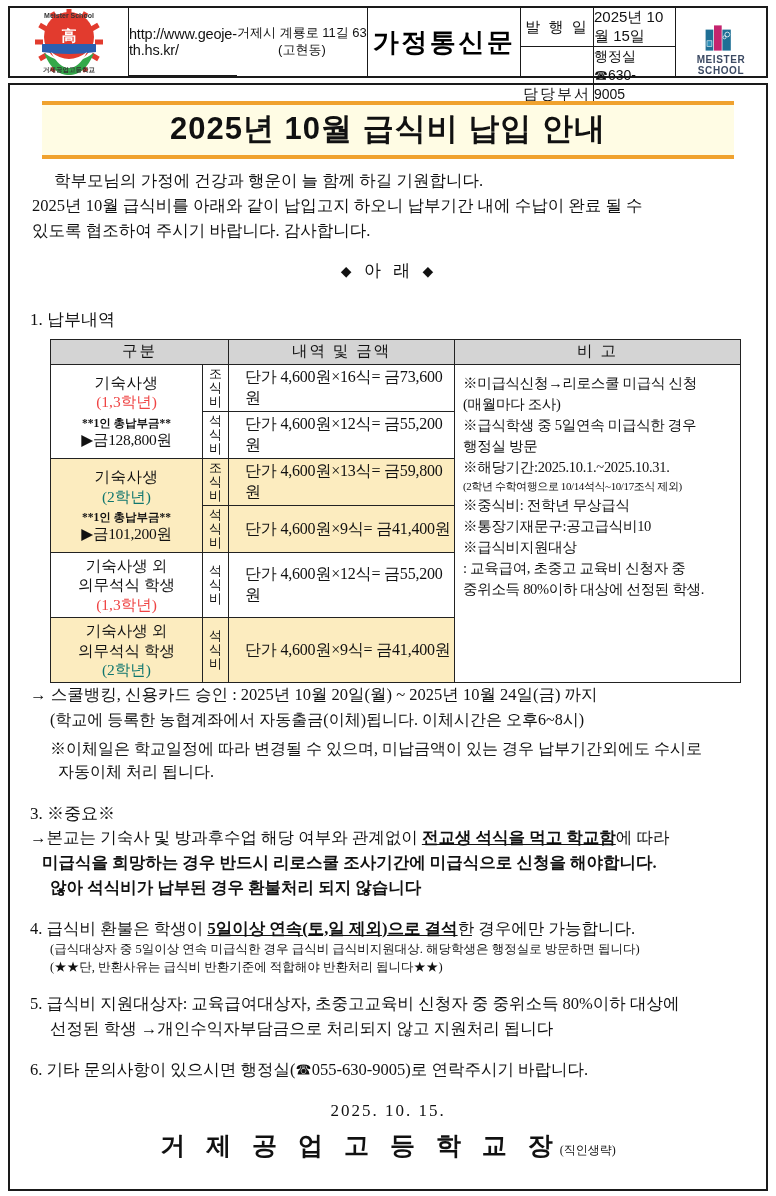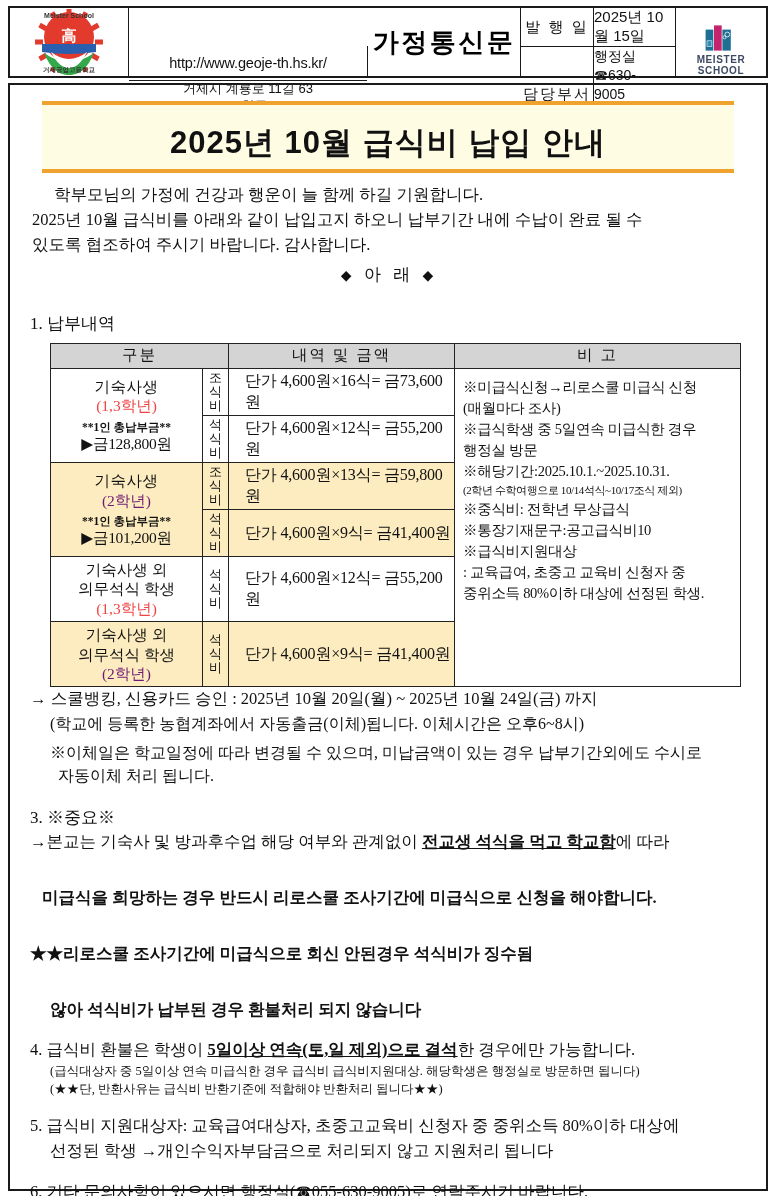--- a/index.html
+++ b/index.html
@@ -37,22 +37,21 @@
     display: flex;
     align-items: center;
     justify-content: center;
     flex: 0 0 118px;
   }
   .mh-addr {
     flex: 0 0 238px;
     width: 238px;
     border-right: 1.5px solid #1a1a1a;
     display: flex;
-    flex-direction: column;
-    margin-top: 38px;
+    flex-direction: row;
   }
   .mh-addr .url {
     flex: 0 0 34px;
     border-bottom: 1.5px solid #1a1a1a;
     display: flex;
     align-items: center;
     justify-content: center;
     font-family: "Liberation Sans", sans-serif;
     font-size: 14.5px;
     letter-spacing: -0.2px;
@@ -151,58 +150,58 @@
     position: relative;
   }
 
   
   .title-band {
     margin: 6px 18px 0 18px;
     background: #fffce4;
     border-top: 4px solid #f0a22e;
     border-bottom: 4px solid #f0a22e;
     text-align: center;
-    padding: 17px 0 5px 0;
+    padding: 3px 0 5px 0;
   }
   .title-band .t {
     font-family: "Liberation Sans", sans-serif;
     font-weight: bold;
     font-size: 31px;
     letter-spacing: 1px;
     color: #111;
   }
 
   
   .intro {
     margin: 9px 6px 0 8px;
     font-size: 16.5px;
     line-height: 1.52;
   }
   .intro .l1 { margin-left: 22px; }
   .arae {
     text-align: center;
     font-size: 17px;
     letter-spacing: 4px;
-    margin-top: 5px;
+    margin-top: 15px;
   }
   .arae .dia { font-size: 14px; }
 
   
   .sec {
     margin: 24px 0 0 6px;
     font-size: 17px;
     line-height: 1.45;
   }
   .sub { font-size: 16.5px; line-height: 1.5; }
   .small { font-size: 16px; line-height: 1.45; }
   .tiny { font-size: 12.5px; line-height: 1.4; }
   .ind1 { margin-left: 18px; }
   .ind2 { margin-left: 26px; }
   .ind3 { margin-left: 34px; }
-  .bold { font-weight: bold; margin-top: 31px; }
+  .bold { font-weight: bold; }
   .ul { text-decoration: underline; }
 
   
   table.pay {
     border-collapse: collapse;
     margin: 6px 0 0 26px;
     width: 690px;
     table-layout: fixed;
   }
   table.pay th, table.pay td {
@@ -217,21 +216,21 @@
     height: 25px;
   }
   td.gubun {
     text-align: center;
     font-size: 15.5px;
     line-height: 1.25;
     padding: 3px 2px;
   }
   td.gubun .g1 { letter-spacing: 0.5px; }
   td.gubun .blue { color: #ef4444; }
-  td.gubun .red { color: #701a75; font-family: Liberation Serif, serif; }
+  td.gubun .red { color: #0f766e; font-family: Liberation Serif, serif; }
   td.gubun .tot-label { font-size: 11.5px; font-weight: bold; display:block; margin-top:4px;}
   td.gubun .tot-amt { font-size: 15.5px; display:block; letter-spacing:-0.3px;}
   td.kind {
     width: 26px;
     text-align: center;
     font-size: 13px;
     line-height: 1.08;
     padding: 2px 0;
   }
   td.amount {
@@ -452,21 +451,20 @@
     <div class="sub" style="margin-left:6px">→ 스쿨뱅킹, 신용카드 승인 : 2025년 10월 20일(월) ~ 2025년 10월 24일(금) 까지</div>
     <div class="small ind2">(학교에 등록한 농협계좌에서 자동출금(이체)됩니다. 이체시간은 오후6~8시)</div>
     <div class="small ind2" style="margin-top:6px">※이체일은 학교일정에 따라 변경될 수 있으며, 미납금액이 있는 경우 납부기간외에도 수시로</div>
     <div class="small ind3">자동이체 처리 됩니다.</div>
 
     <div class="sec" style="margin-top:18px">3. ※중요※</div>
     <div class="sub" style="margin-left:6px">
       <span>→본교는 기숙사 및 방과후수업 해당 여부와 관계없이 </span><span class="ul bold">전교생 석식을 먹고 학교함</span><span>에 따라</span>
     </div>
     <div class="sub bold ind1">미급식을 희망하는 경우 반드시 리로스쿨 조사기간에 미급식으로 신청을 해야합니다.</div>
-    <div class="sub bold" style="margin-left:6px">★★리로스쿨 조사기간에 미급식으로 회신 안된경우 석식비가 징수됨</div>
     <div class="sub bold ind2">않아 석식비가 납부된 경우 환불처리 되지 않습니다</div>
 
     <div class="sub" style="margin-top:16px;margin-left:6px">
       <span>4.</span>
       <span>급식비 환불은 학생이 </span><span class="ul bold">5일이상 연속(토,일 제외)으로 결석</span><span>한 경우에만 가능합니다.</span>
     </div>
     <div class="tiny ind2">(급식대상자 중 5일이상 연속 미급식한 경우 급식비 급식비지원대상. 해당학생은 행정실로 방문하면 됩니다)</div>
     <div class="tiny ind2">(★★단, 반환사유는 급식비 반환기준에 적합해야 반환처리 됩니다★★)</div>
 
     <div class="sub" style="margin-top:16px;margin-left:6px">5. 급식비 지원대상자: 교육급여대상자, 초중고교육비 신청자 중 중위소득 80%이하 대상에</div>

